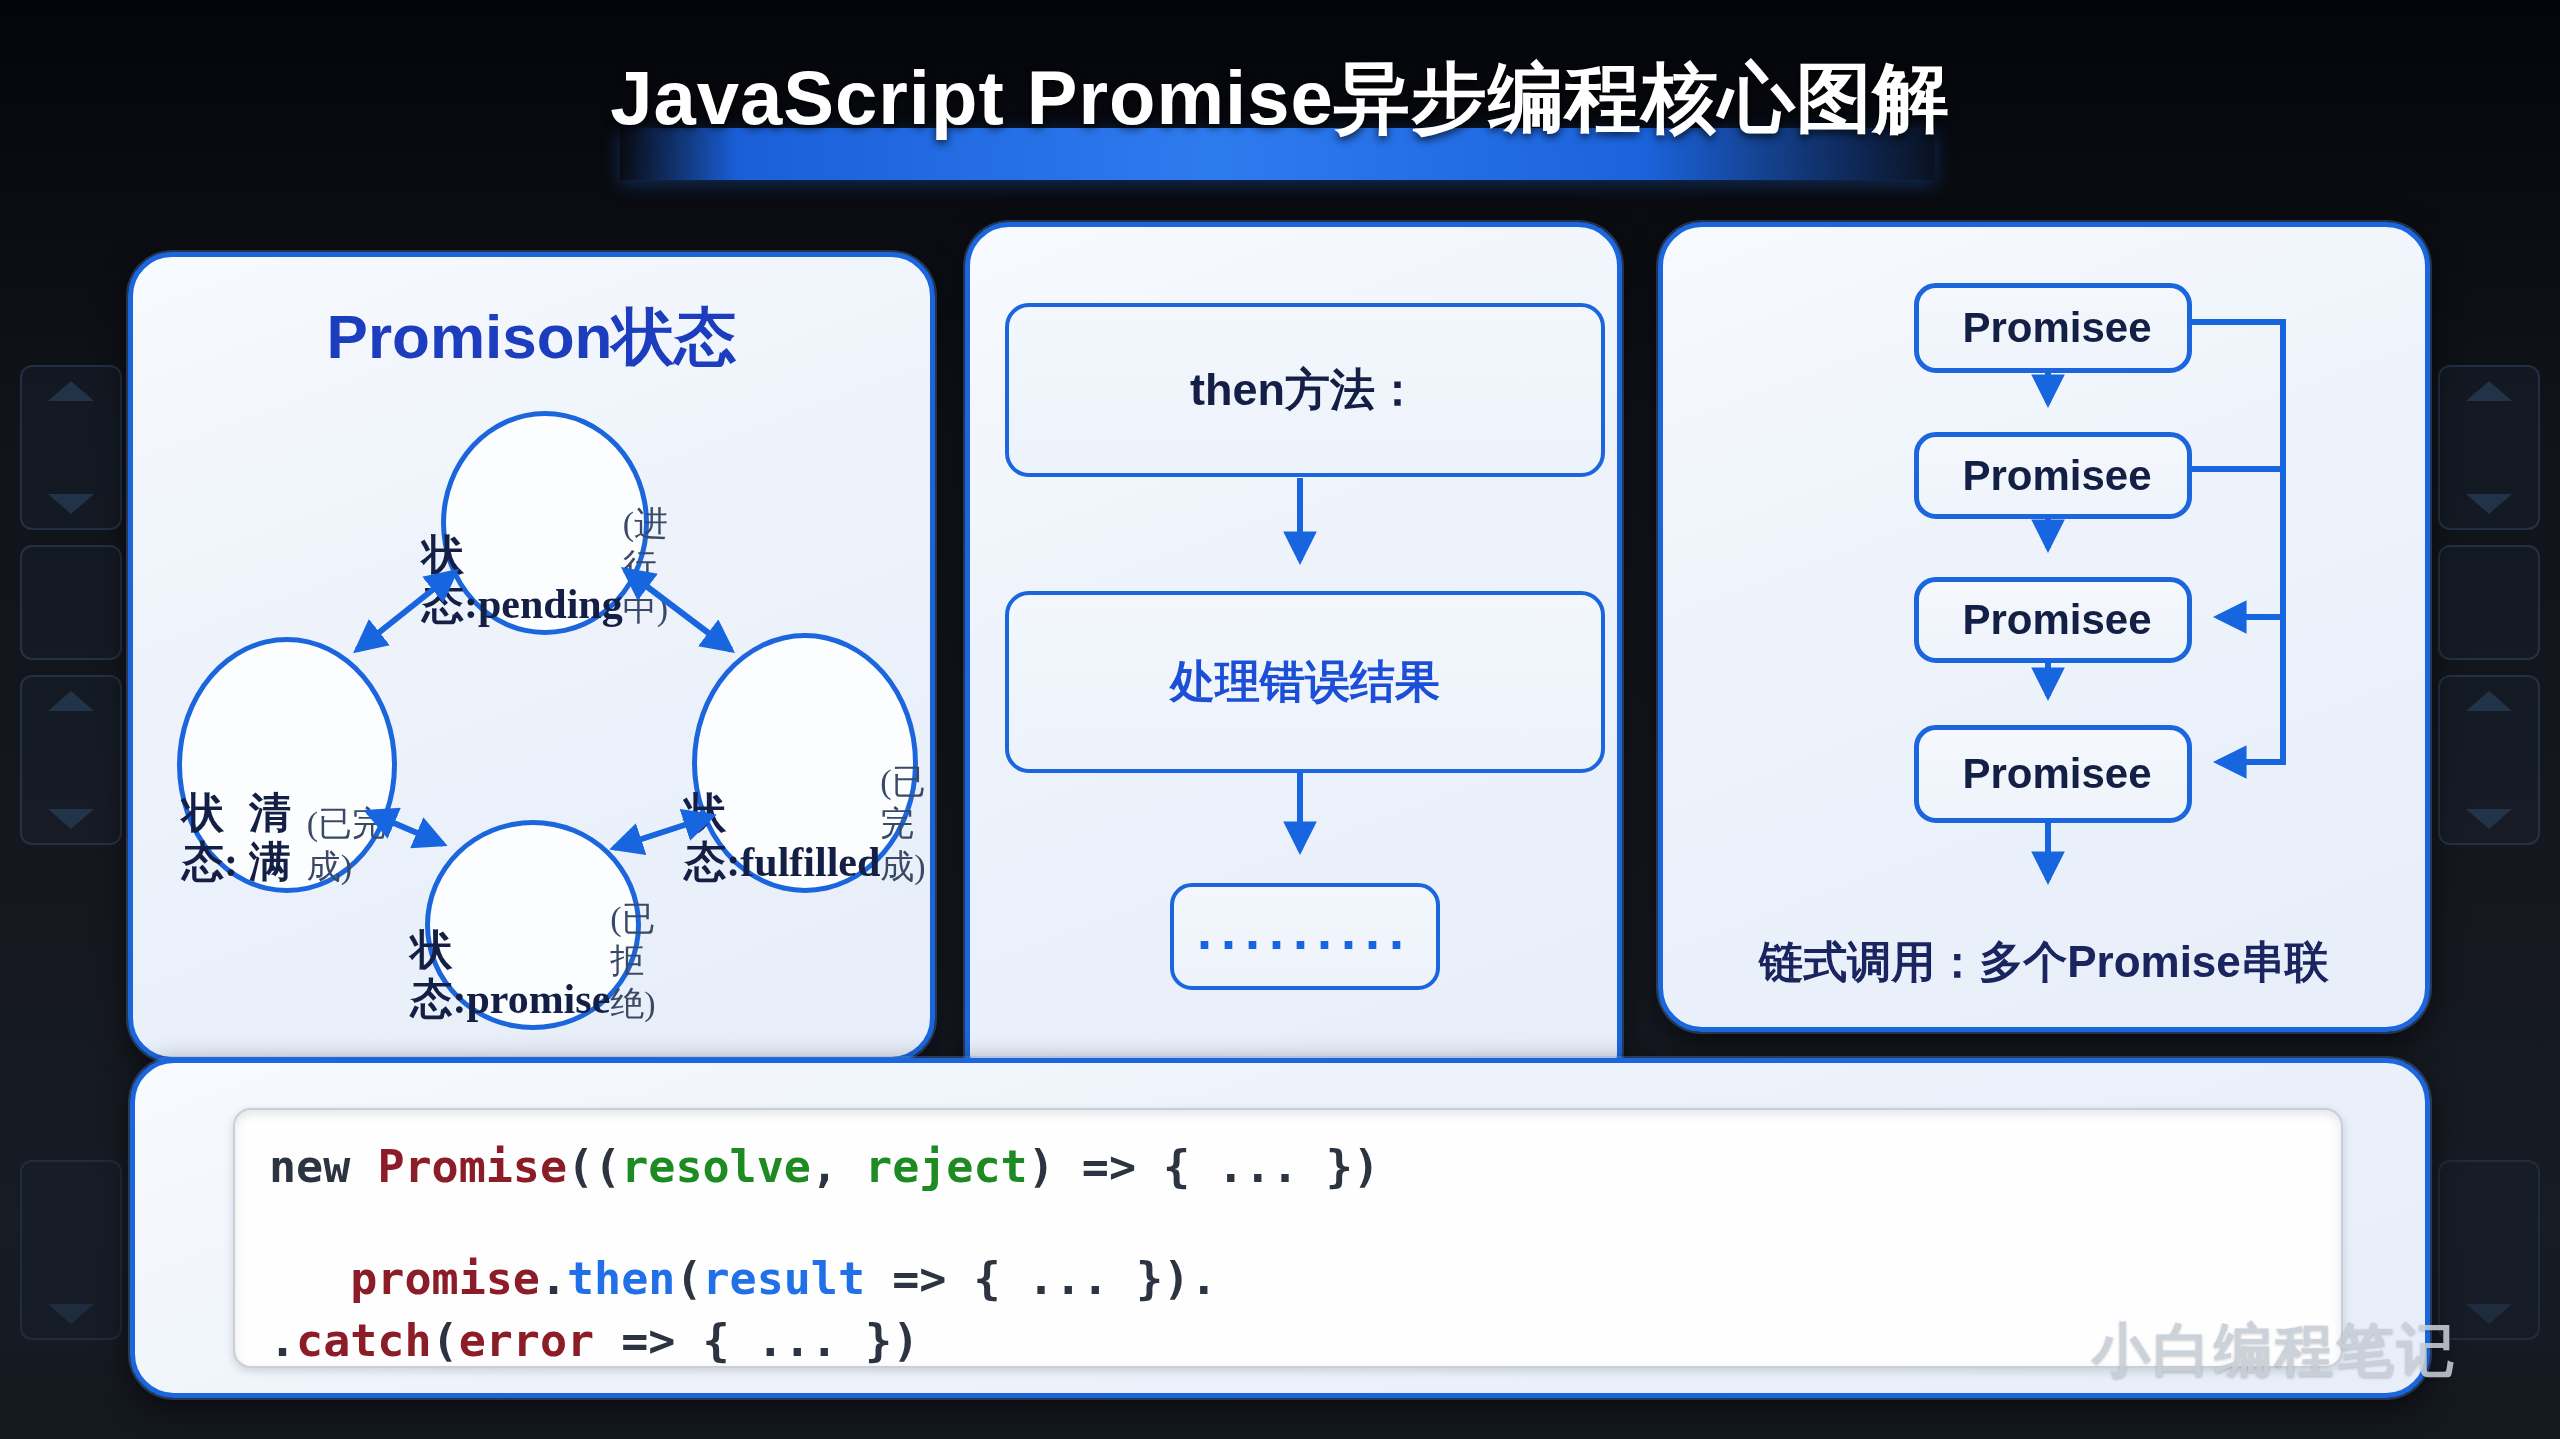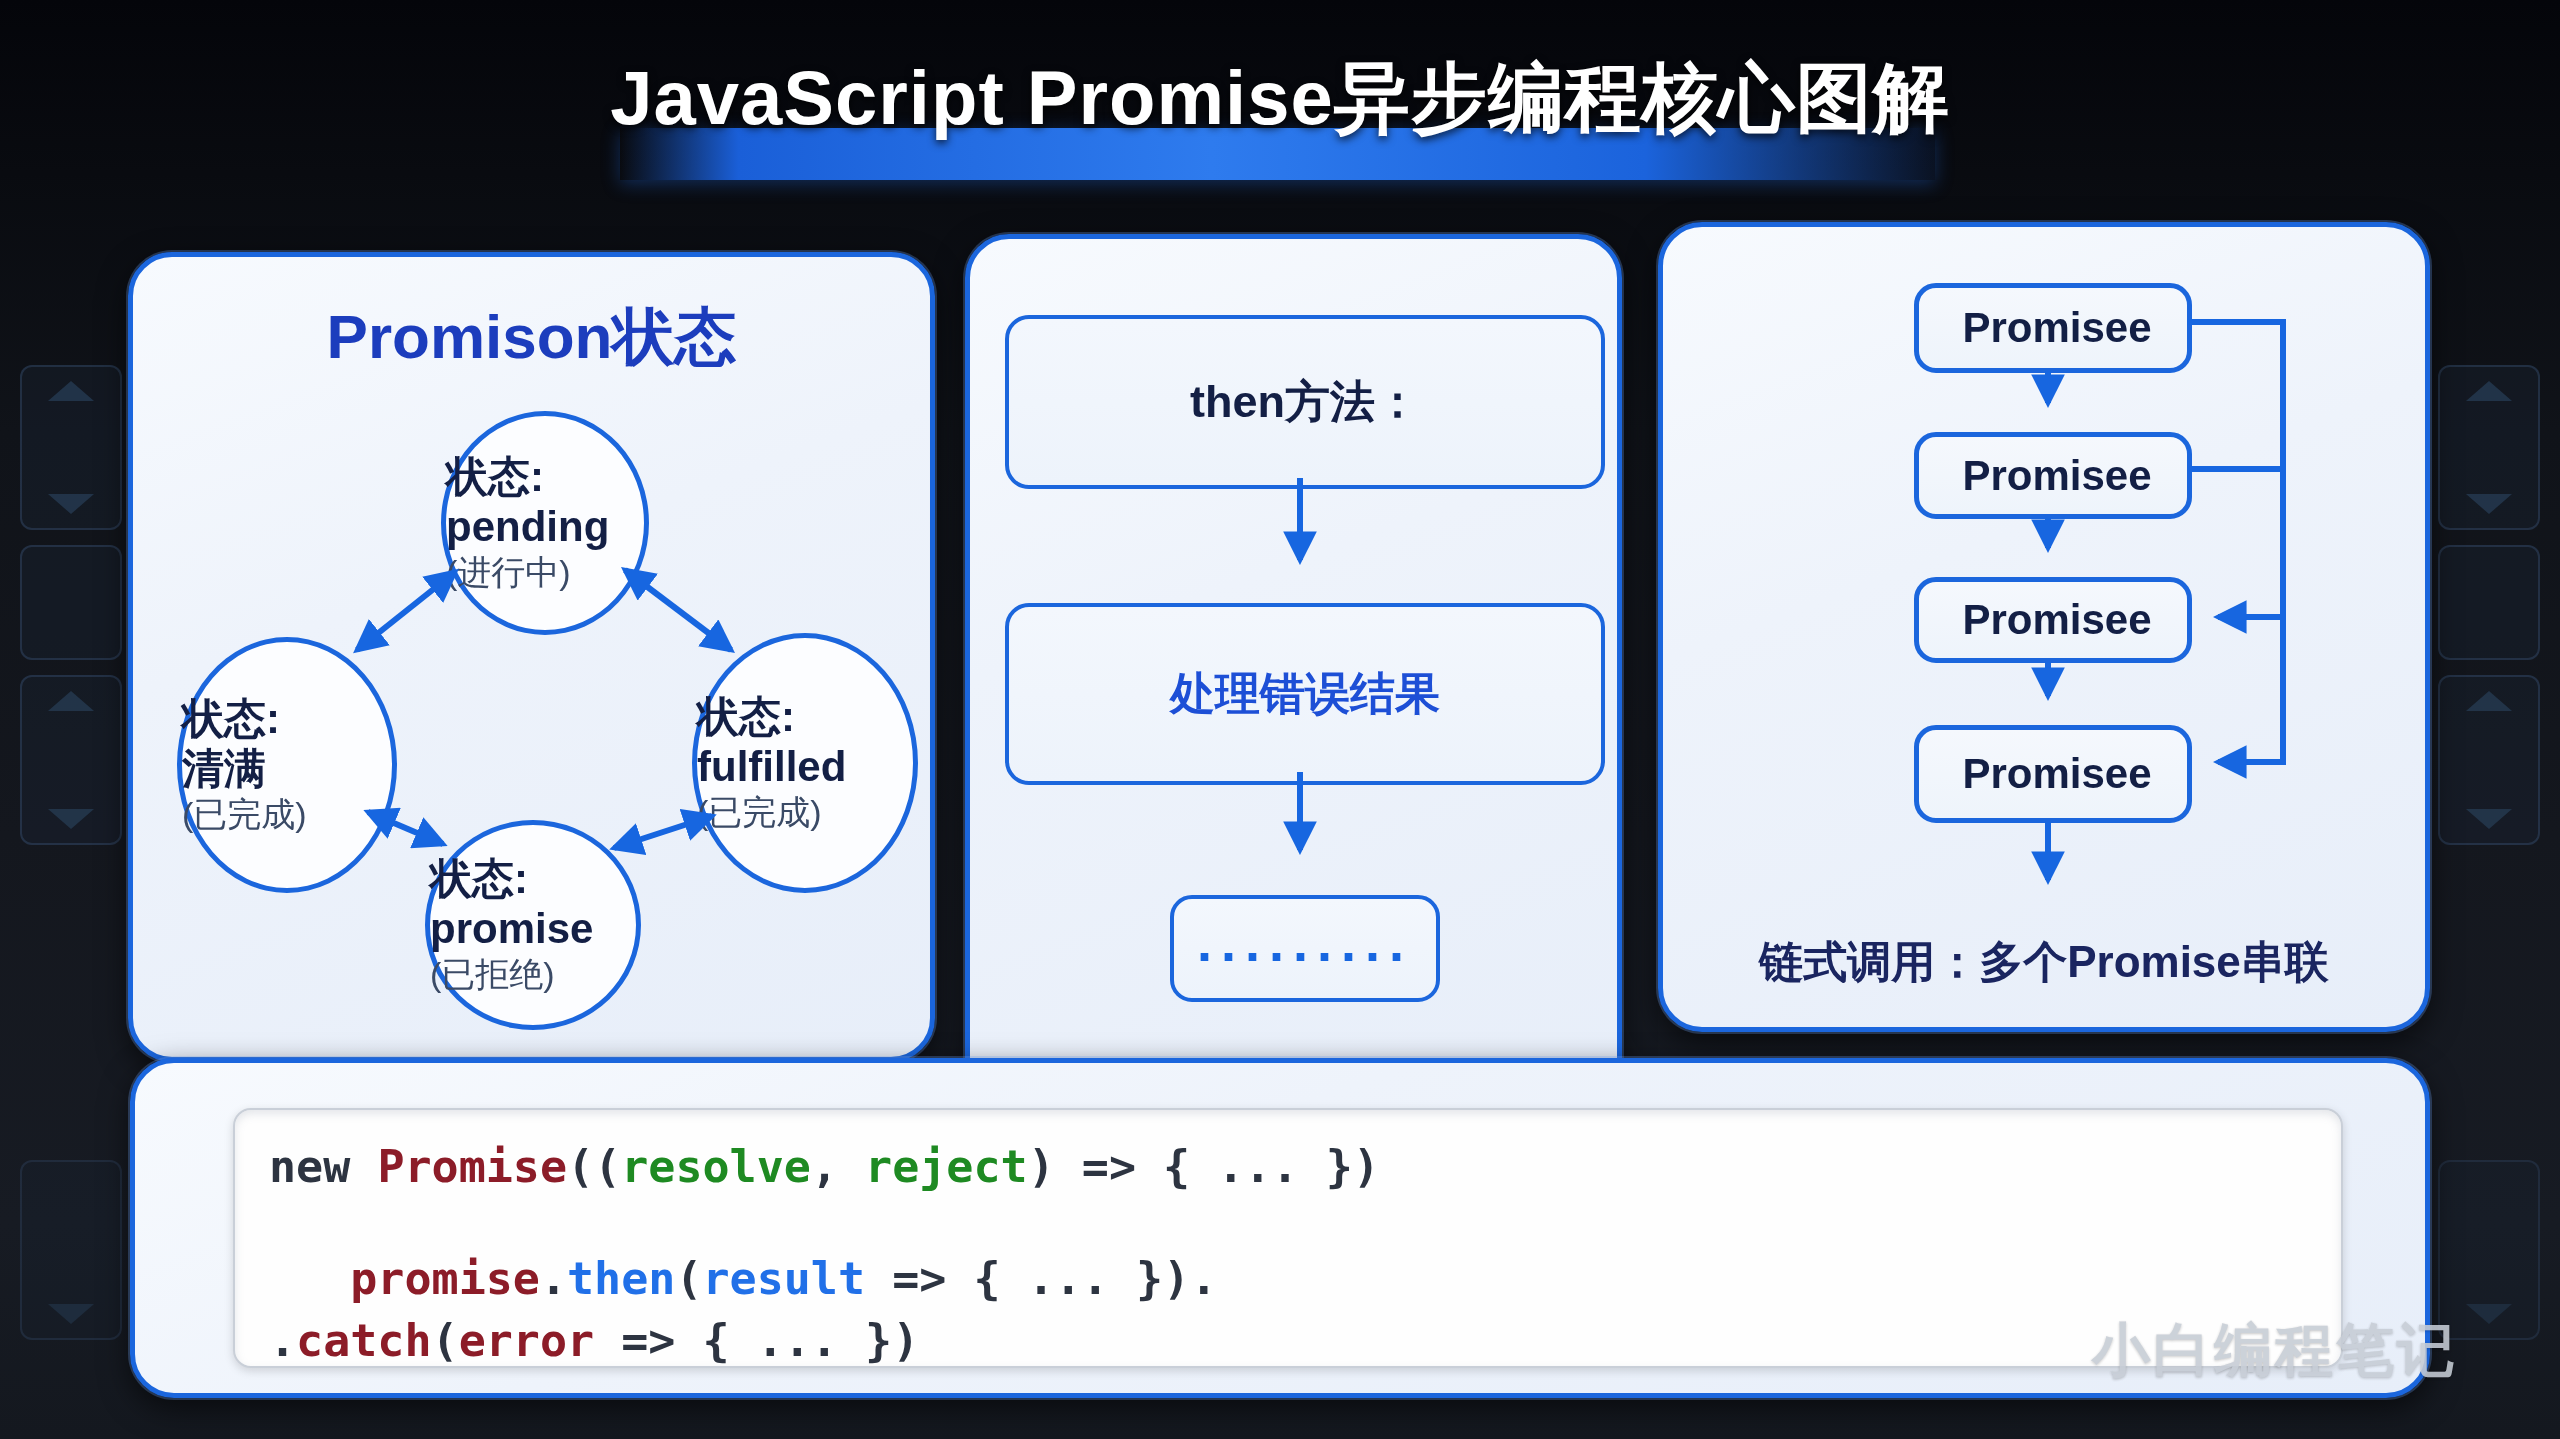--- a/index.html
+++ b/index.html
@@ -39,31 +39,31 @@
     color:#ffffff;font-size:76px;font-weight:700;letter-spacing:1px;
     text-shadow:0 3px 8px rgba(0,0,0,.8);
   }
   
   .panel{
     position:absolute;border:5px solid var(--panel-border);border-radius:44px;
     background:linear-gradient(160deg,#f7fafe 0%,#eef3fb 40%,#e7eef9 100%);
     box-shadow:0 0 0 2px rgba(110,160,245,.28),0 10px 30px rgba(0,0,0,.6);
   }
   .panel-states{left:128px;top:222px;width:807px;height:810px;margin-top:30px;}
-  .panel-methods{left:965px;top:222px;width:657px;height:876px;margin-top:12px;}
+  .panel-methods{left:965px;top:222px;width:657px;height:876px;}
   .panel-chain{left:1658px;top:222px;width:772px;height:810px;}
   .panel-code{left:130px;top:1058px;width:2300px;height:340px;}
   .panel-title{
     position:absolute;top:38px;left:0;width:100%;text-align:center;
     color:var(--panel-title);font-size:62px;font-weight:700;
   }
   
   .circle{
     position:absolute;border:5px solid var(--panel-border);border-radius:50%;
-    background:#fcfdff;display:flex;flex-direction:column;align-items:flex-start;justify-content:center;
+    background:#fcfdff;display:flex;flex-direction:row;align-items:flex-end;justify-content:center;font-family:Liberation Serif, serif;
   }
   .c-l1,.c-l2{color:var(--navy);font-size:42px;font-weight:700;line-height:1.18;}
   .c-l3{color:#3a4a66;font-size:34px;font-weight:500;line-height:1.25;}
   .c-pending{left:308px;top:154px;width:208px;height:224px;}
   .c-done{left:44px;top:380px;width:220px;height:256px;}
   .c-fulfilled{left:559px;top:376px;width:226px;height:260px;}
   .c-rejected{left:292px;top:563px;width:216px;height:210px;}
   
   .mbox{
     position:absolute;border:4px solid var(--panel-border);border-radius:24px;

